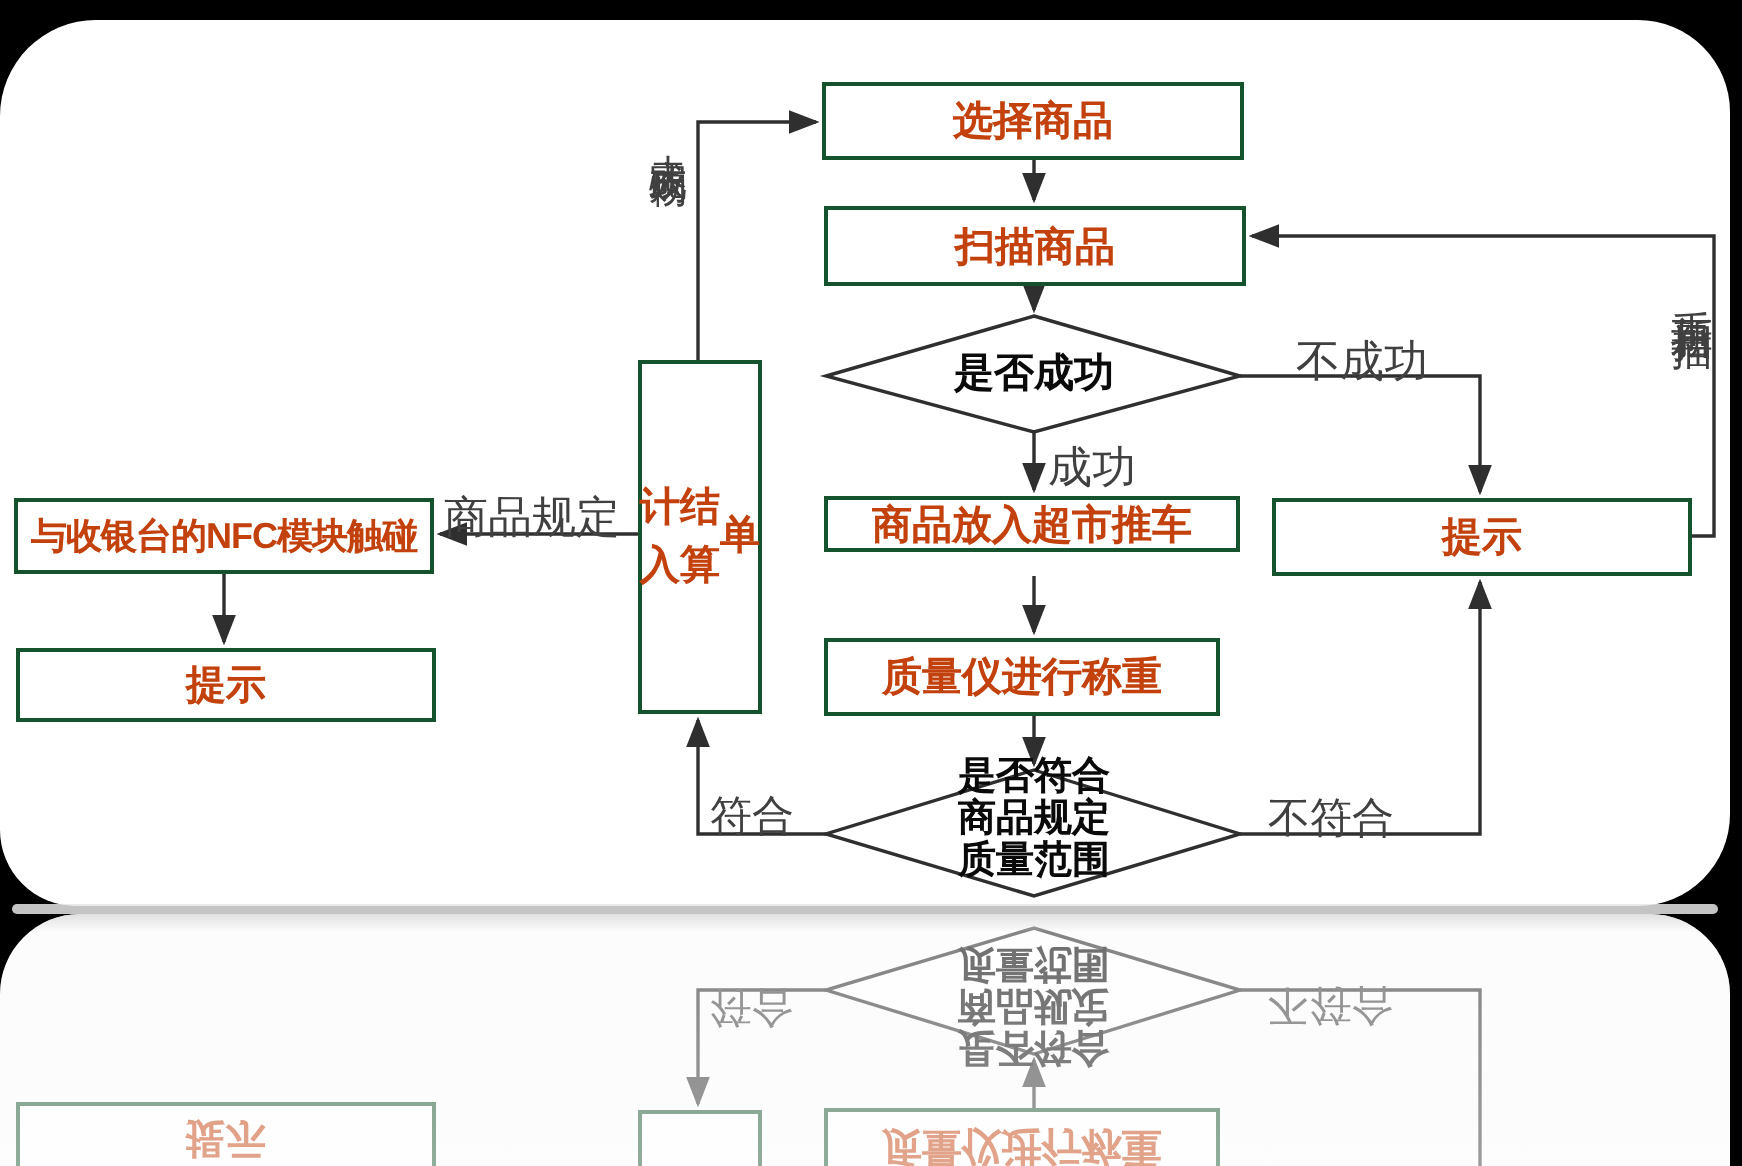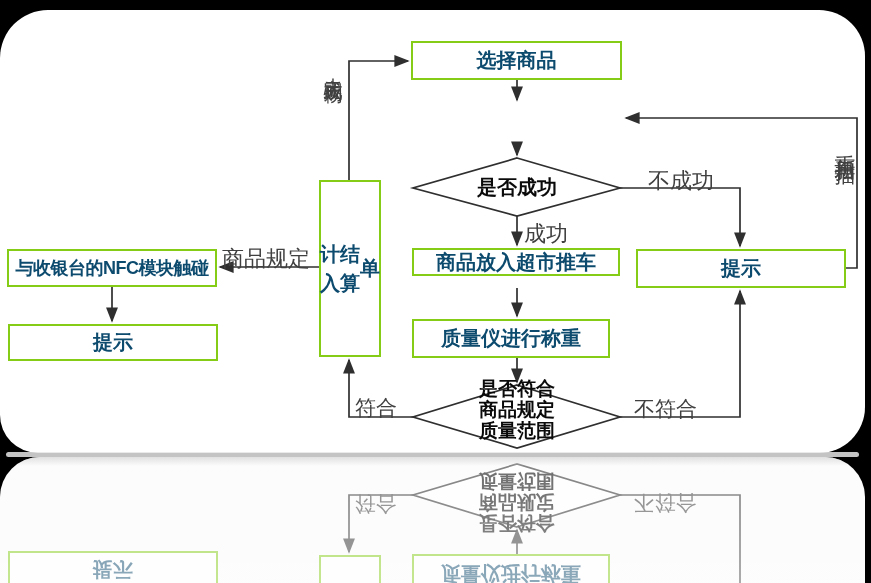--- a/index.html
+++ b/index.html
@@ -7,23 +7,23 @@
   .screen { position: relative; width: 871px; height: 583px; background: #000; overflow: hidden; }
 
   .paper {
     position: absolute; left: 0; top: 10px; width: 865px; height: 443px;
     background: #fff; border-radius: 48px 46px 46px 38px;
   }
   .diagram { position: absolute; left: 0; top: 0; width: 865px; height: 443px; }
   .connectors { position: absolute; left: 0; top: 0; }
 
   .node {
-    position: absolute; background: #fff; border: 2px solid #84cc16;
+    position: absolute; background: #fff; border: 2px solid #14532d;
     display: flex; align-items: center; justify-content: center;
-    color: #0c4a6e; font-weight: bold; text-align: right;
+    color: #c2410c; font-weight: bold; text-align: right;
   }
   .node-select  { left: 411px; top: 31px;  width: 211px; height: 39px; font-size: 20px; }
   .node-scan    { left: 412px; top: 93px;  width: 211px; height: 40px; font-size: 20px; }
   .node-cart    { left: 412px; top: 238px; width: 208px; height: 28px; font-size: 20px; }
   .node-weigh   { left: 412px; top: 309px; width: 198px; height: 39px; font-size: 20px; }
   .node-prompt-right { left: 636px; top: 239px; width: 210px; height: 39px; font-size: 20px; }
   .node-nfc     { left: 7px;   top: 239px; width: 210px; height: 38px; font-size: 18px; letter-spacing: -0.5px; }
   .node-prompt-left  { left: 8px; top: 314px; width: 210px; height: 37px; font-size: 20px; }
   .node-bill    { left: 319px; top: 170px; width: 62px; height: 177px;
                   flex-direction: row; font-size: 20px; line-height: 29px; }
@@ -90,20 +90,23 @@
           <polyline points="112,277 112,311" marker-end="url(#arrow)"></polyline>
           <polyline points="846,258 857,258 857,108 626,108" marker-end="url(#arrow)"></polyline>
           <polygon fill="#fff" points="517,148 620,178 517,206 413,178"></polygon>
           <polygon fill="#fff" points="517,375 620,407 517,438 413,407"></polygon>
         </g>
       </svg>
 
       <div class="node node-select">
         <span>选择商品</span>
       </div>
+      <div class="node node-scan">
+        <span>扫描商品</span>
+      </div>
       <div class="node node-cart">
         <span>商品放入超市推车</span>
       </div>
       <div class="node node-weigh">
         <span>质量仪进行称重</span>
       </div>
       <div class="node node-prompt-right">
         <span>提示</span>
       </div>
       <div class="node node-bill">

